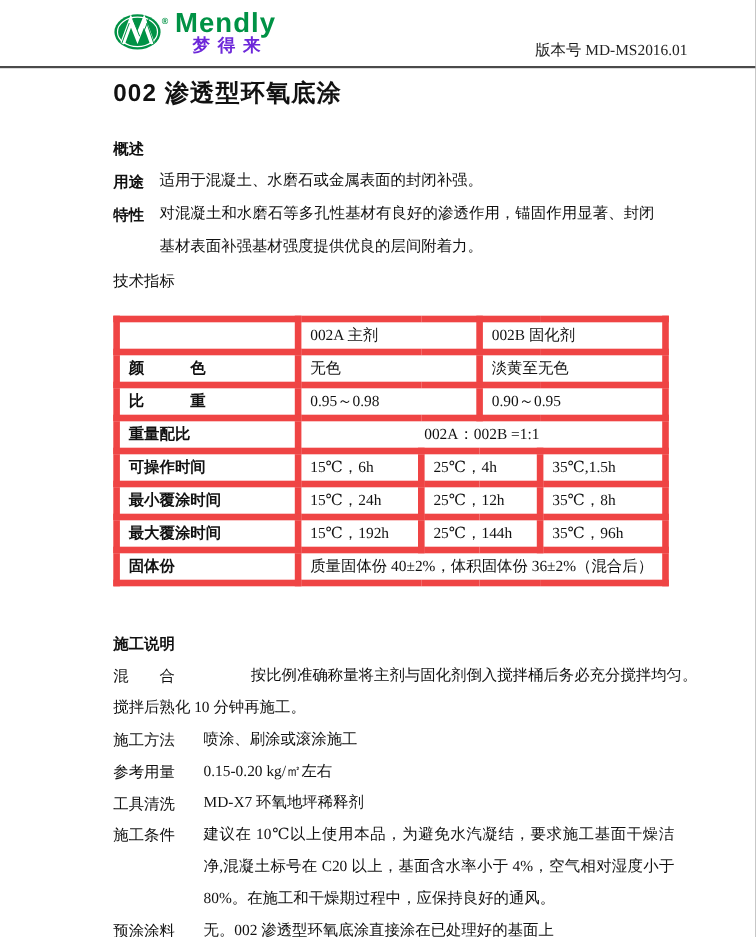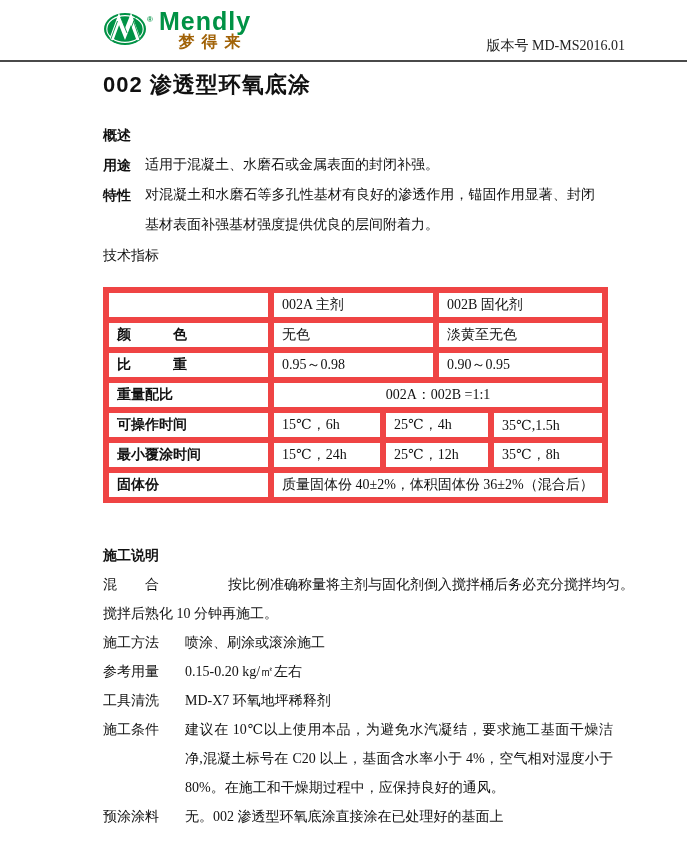--- a/index.html
+++ b/index.html
@@ -11,23 +11,23 @@
     color:#111;
   }
   
   .header { position:relative; height:62px; border-bottom:2px solid #4a4a4a; }
   .logo { position:absolute; left:103px; top:9px; display:flex; align-items:flex-start; }
   .logo-mark { position:relative; width:50px; height:40px; }
   .reg-mark {
     position:absolute; left:44px; top:6px; font-size:8px; font-weight:bold;
     color:#009245; font-family:"Liberation Sans",sans-serif;
   }
-  .brand-text { margin-left:6px; font-family:"Liberation Sans",sans-serif;text-align:center; }
+  .brand-text { margin-left:6px; font-family:"Liberation Sans",sans-serif; }
   .brand-en { color:#009245; font-size:25px; font-weight:800; letter-spacing:1px; line-height:24px; }
-  .brand-cn { color:#a16207; font-size:16px; font-weight:800; letter-spacing:7px; line-height:18px; margin-left:16px; }
+  .brand-cn { color:#6d28d9; font-size:16px; font-weight:800; letter-spacing:7px; line-height:18px; margin-left:16px; }
   .version { position:absolute; right:62px; top:37px; font-size:14px; color:#222; }
   
   .content { padding-left:103px; padding-right:40px; }
   .doc-title {
     margin-top:8px; height:30px; line-height:30px;
     font-size:22px; font-weight:bold; letter-spacing:1px;
     font-family:Liberation Sans, sans-serif;
   }
   .intro { margin-top:20px; font-size:14px; }
   .intro-row { display:flex; line-height:30px; }
@@ -133,20 +133,26 @@
         <td colspan="2">25℃，4h</td>
         <td>35℃,1.5h</td>
       </tr>
       <tr>
         <td class="lbl">最小覆涂时间</td>
         <td>15℃，24h</td>
         <td colspan="2">25℃，12h</td>
         <td>35℃，8h</td>
       </tr>
       <tr>
+        <td class="lbl">最大覆涂时间</td>
+        <td>15℃，192h</td>
+        <td colspan="2">25℃，144h</td>
+        <td>35℃，96h</td>
+      </tr>
+      <tr>
         <td class="lbl">固体份</td>
         <td colspan="4">质量固体份 40±2%，体积固体份 36±2%（混合后）</td>
       </tr>
     </tbody>
       </table>
 
     <div class="cons">
       <div class="cons-heading">施工说明</div>
 
       <div class="mix-line">

